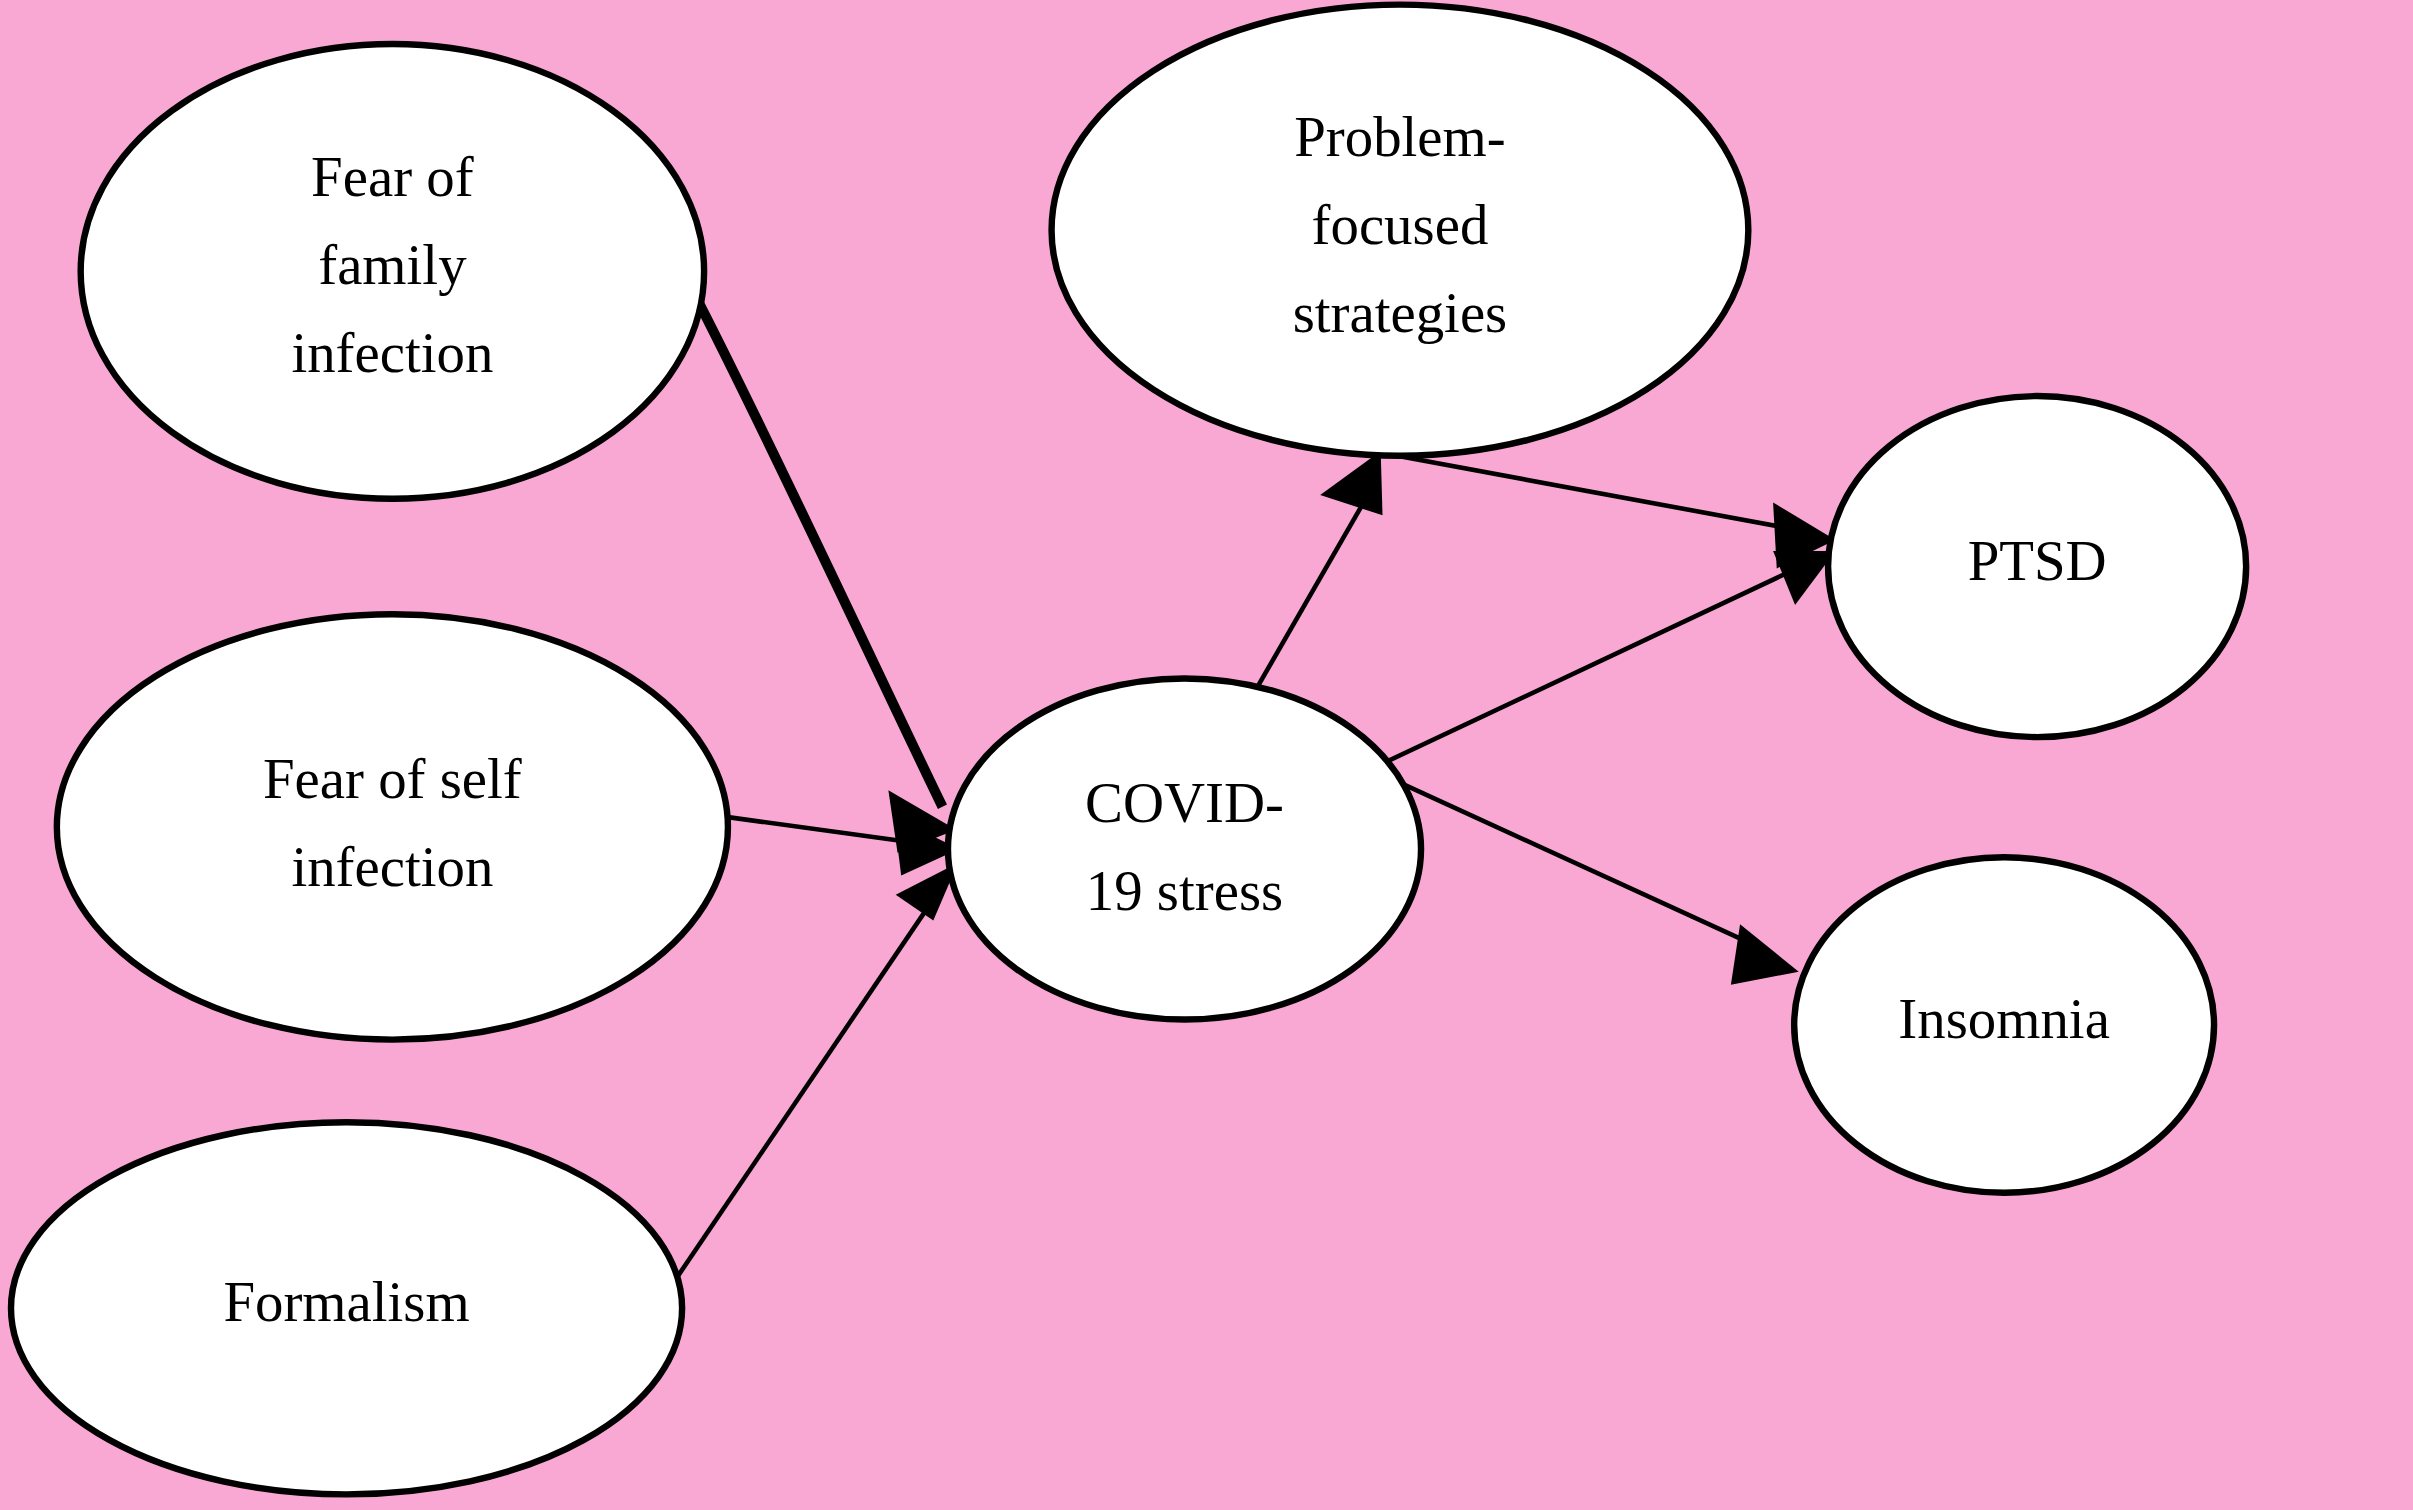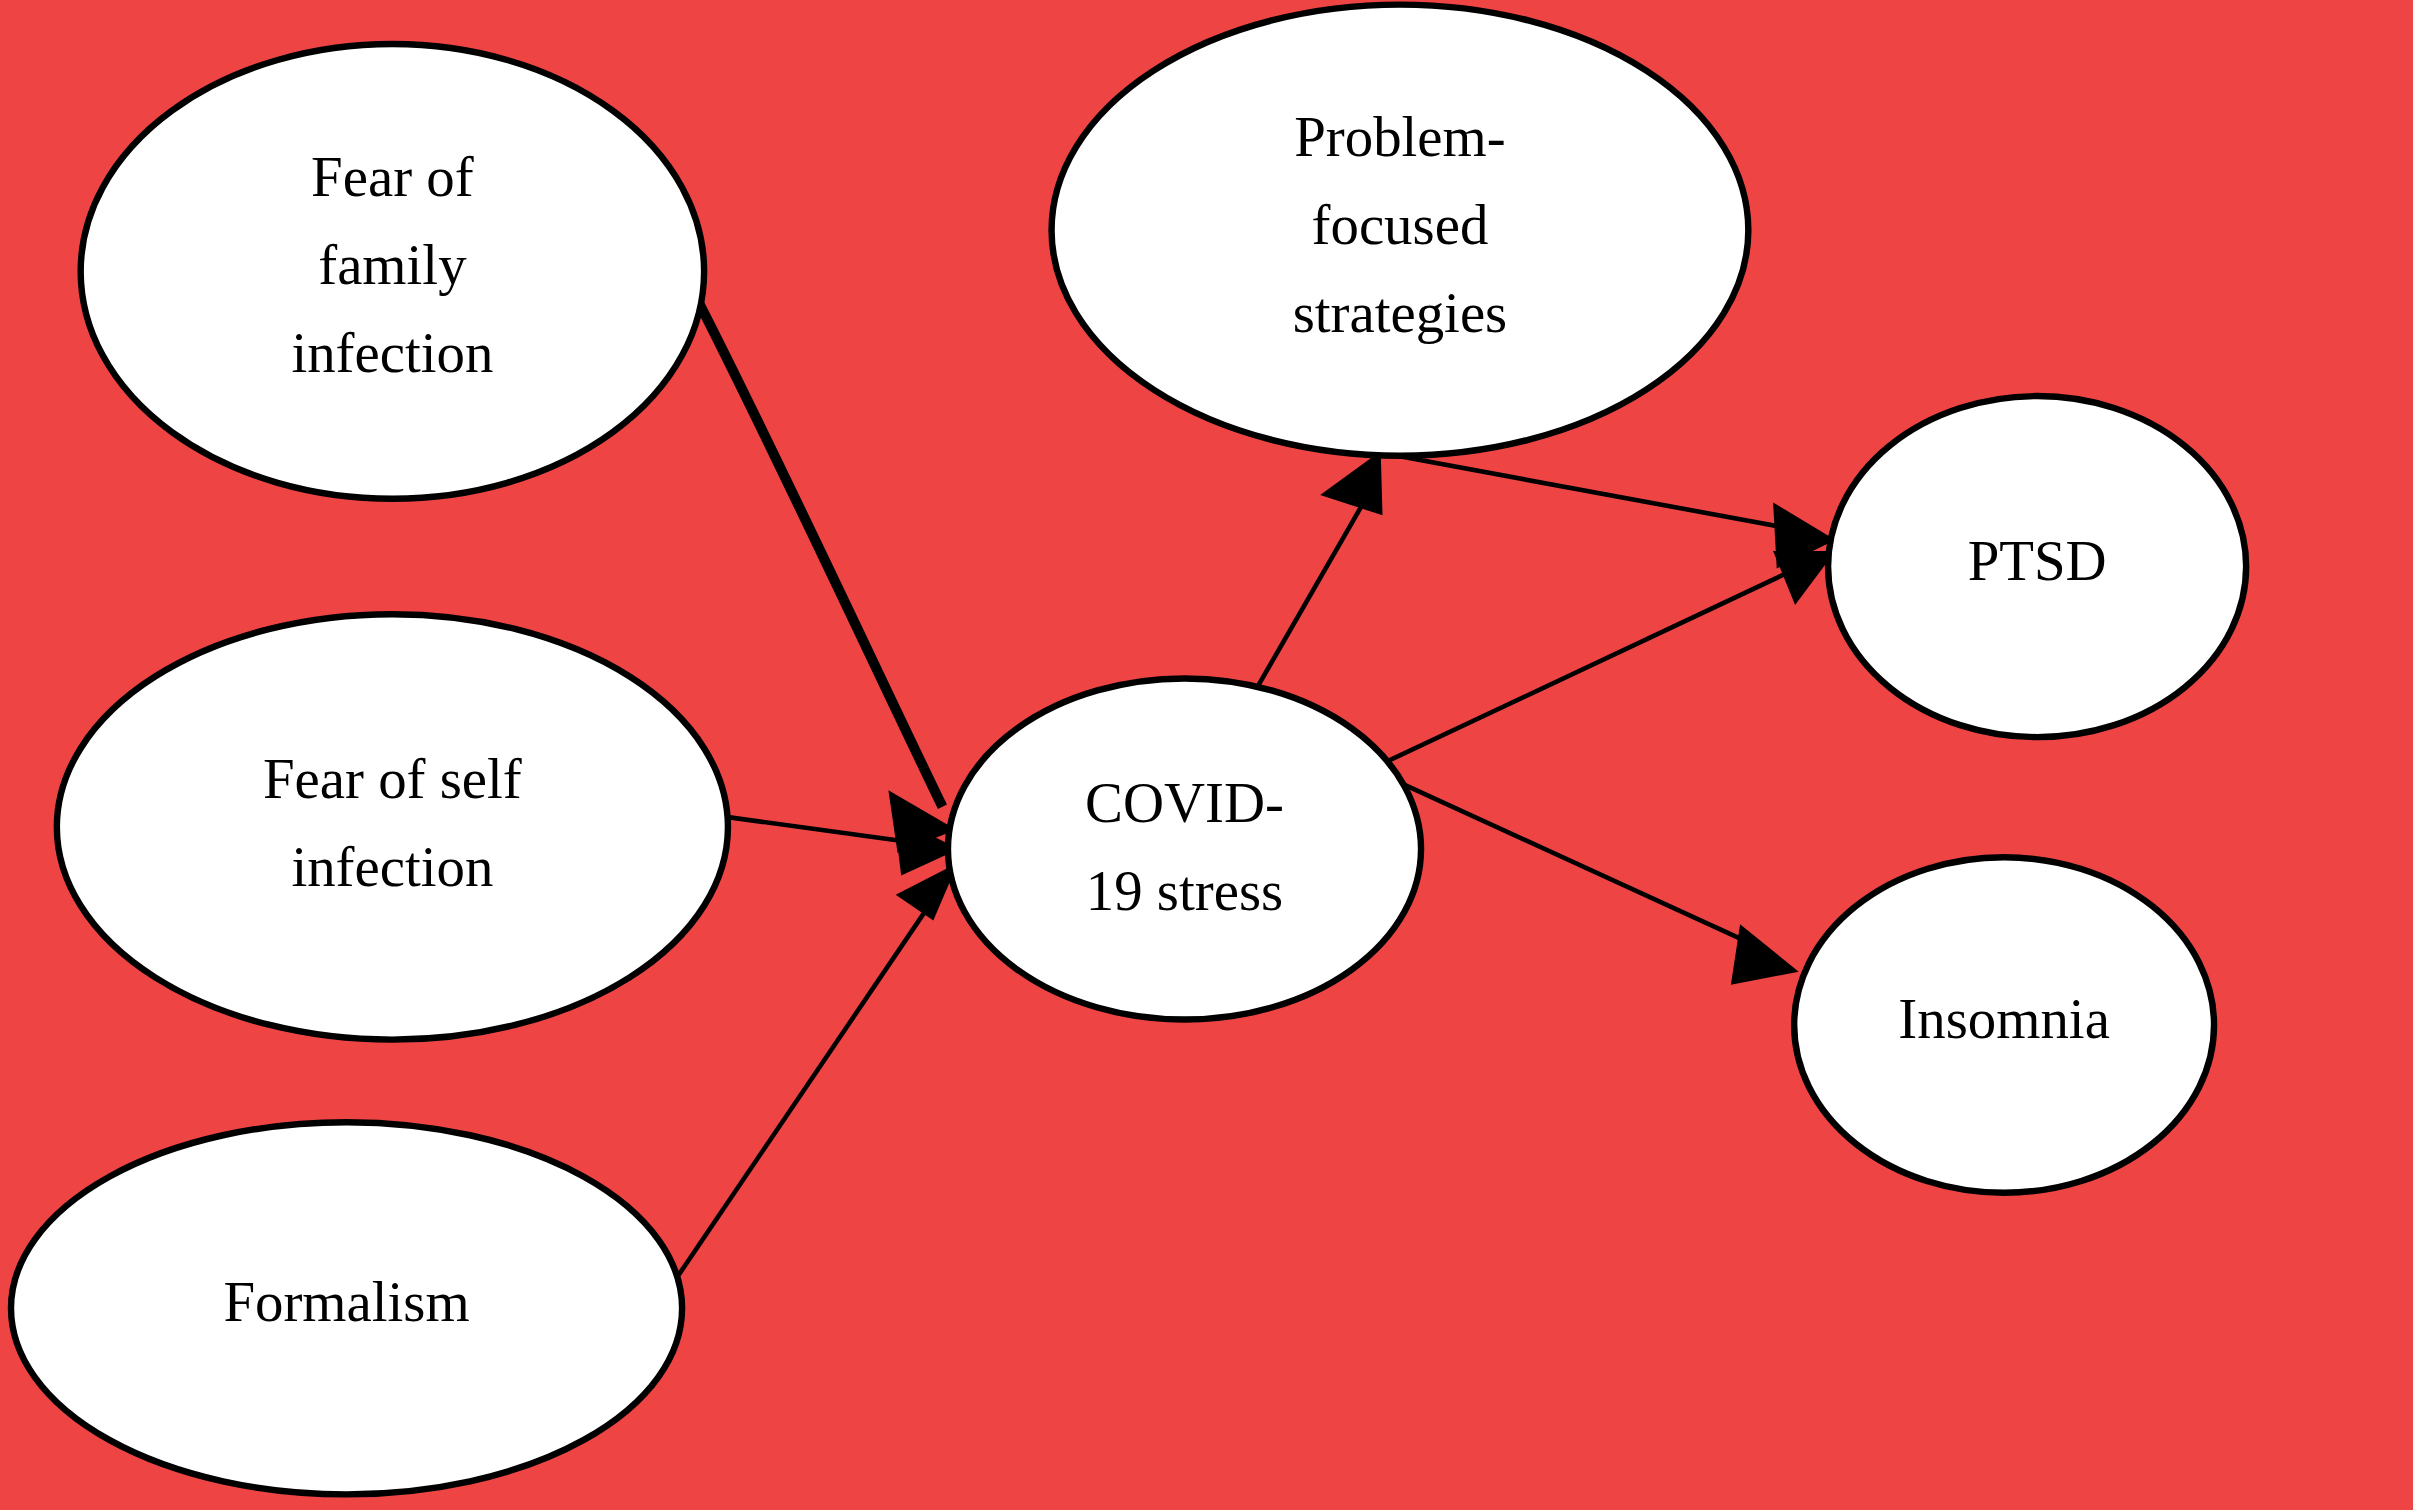--- a/index.html
+++ b/index.html
@@ -11,21 +11,21 @@
   body {
     width: 2413px;
     height: 1510px;
     overflow: hidden;
     font-family: "Liberation Serif", "DejaVu Serif", serif;
   }
   #diagram-root {
     position: relative;
     width: 2413px;
     height: 1510px;
-    background: #ef4444;
+    background: #f9a8d4;
   }
   svg#model-svg {
     display: block;
     width: 2413px;
     height: 1510px;
   }
   .node-ellipse {
     fill: #ffffff;
     stroke: #000000;
     stroke-width: 7;

